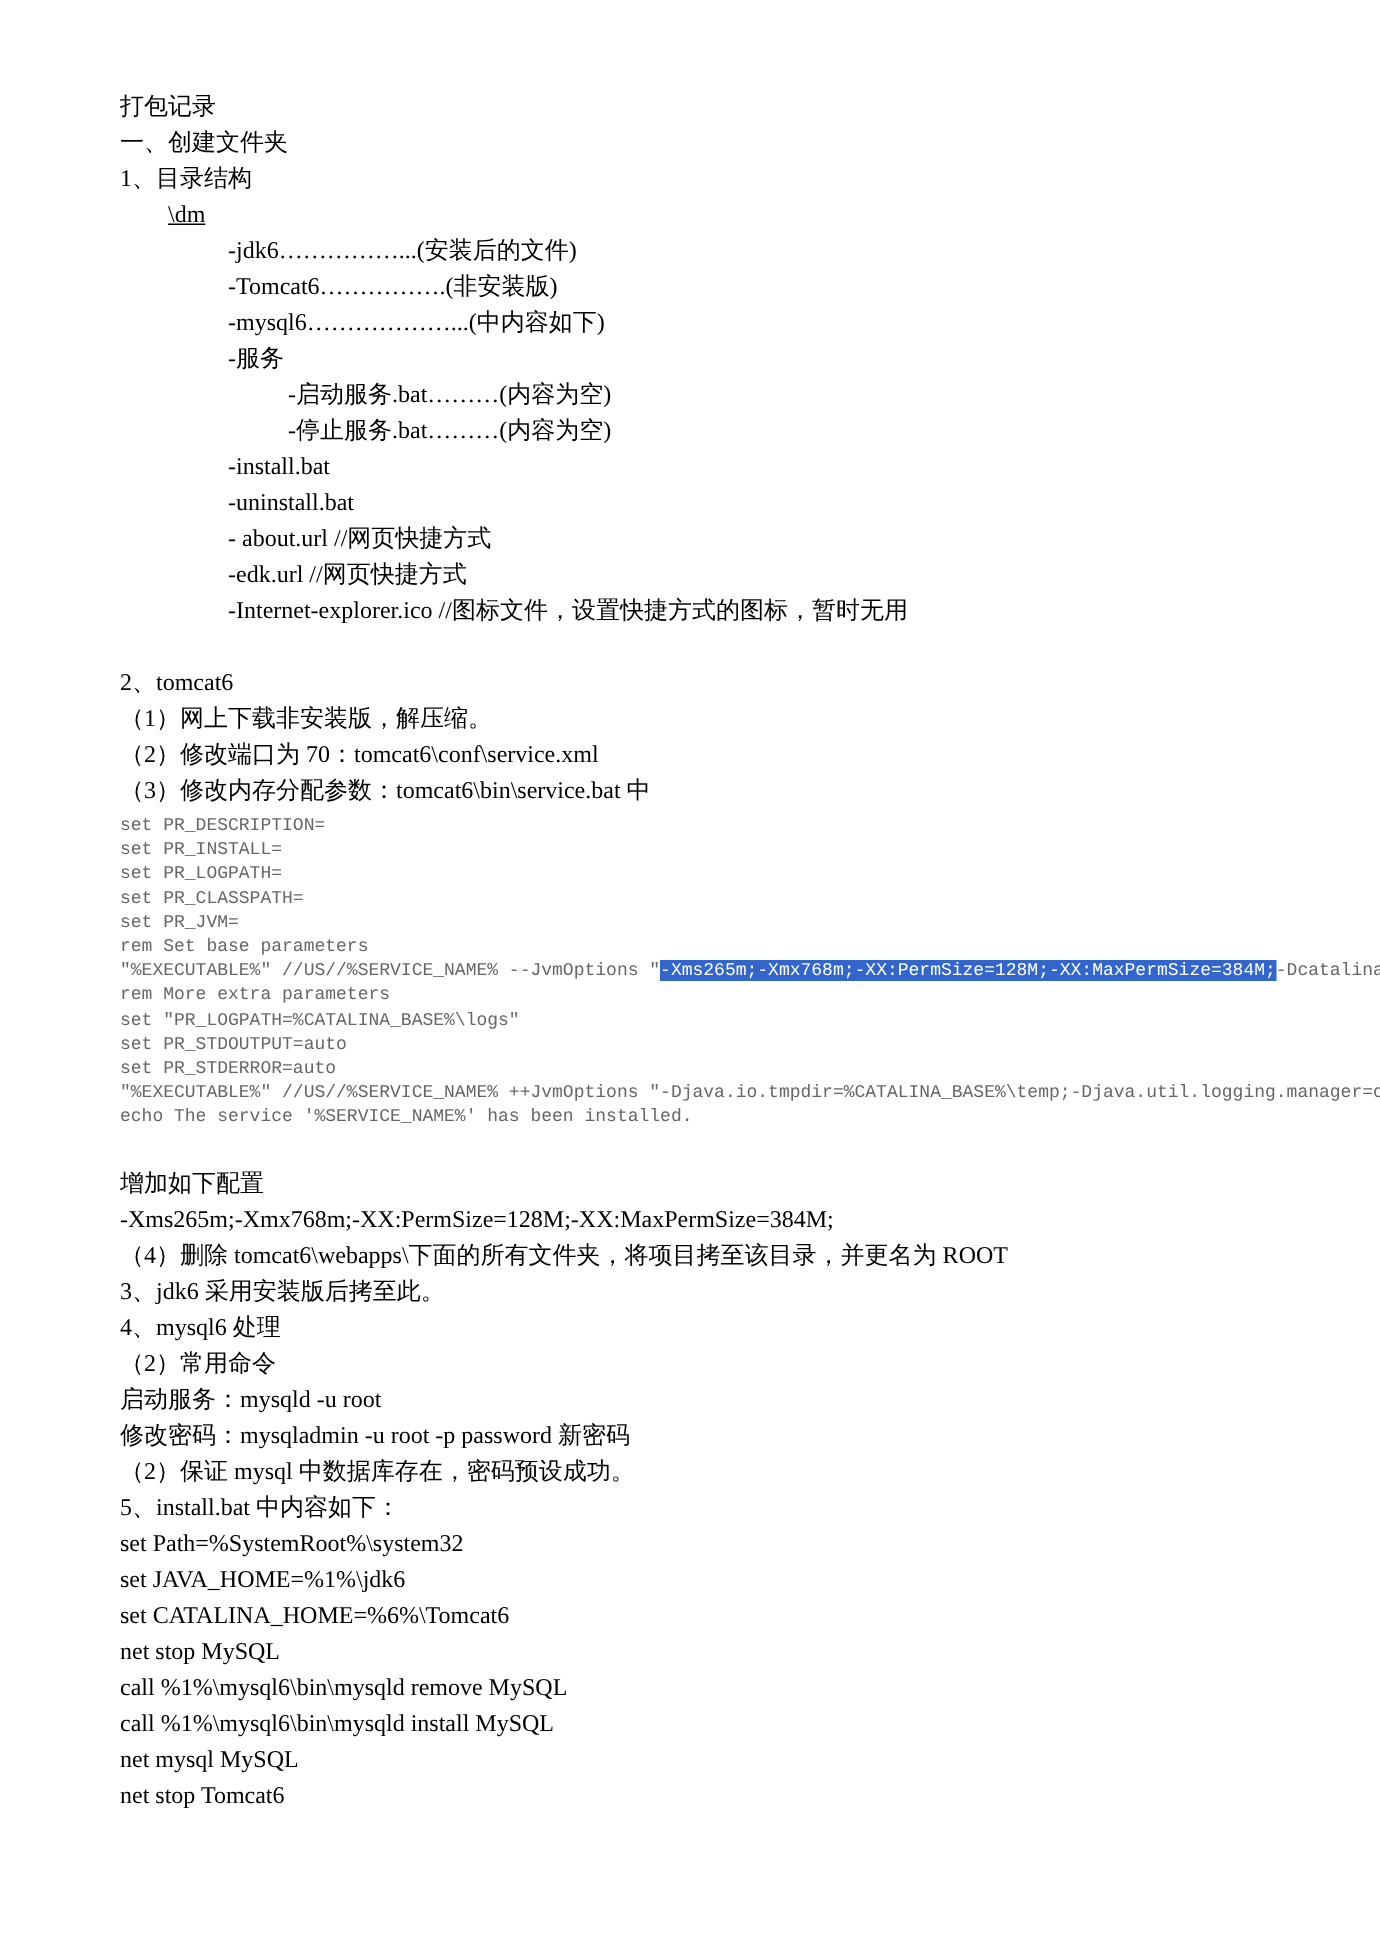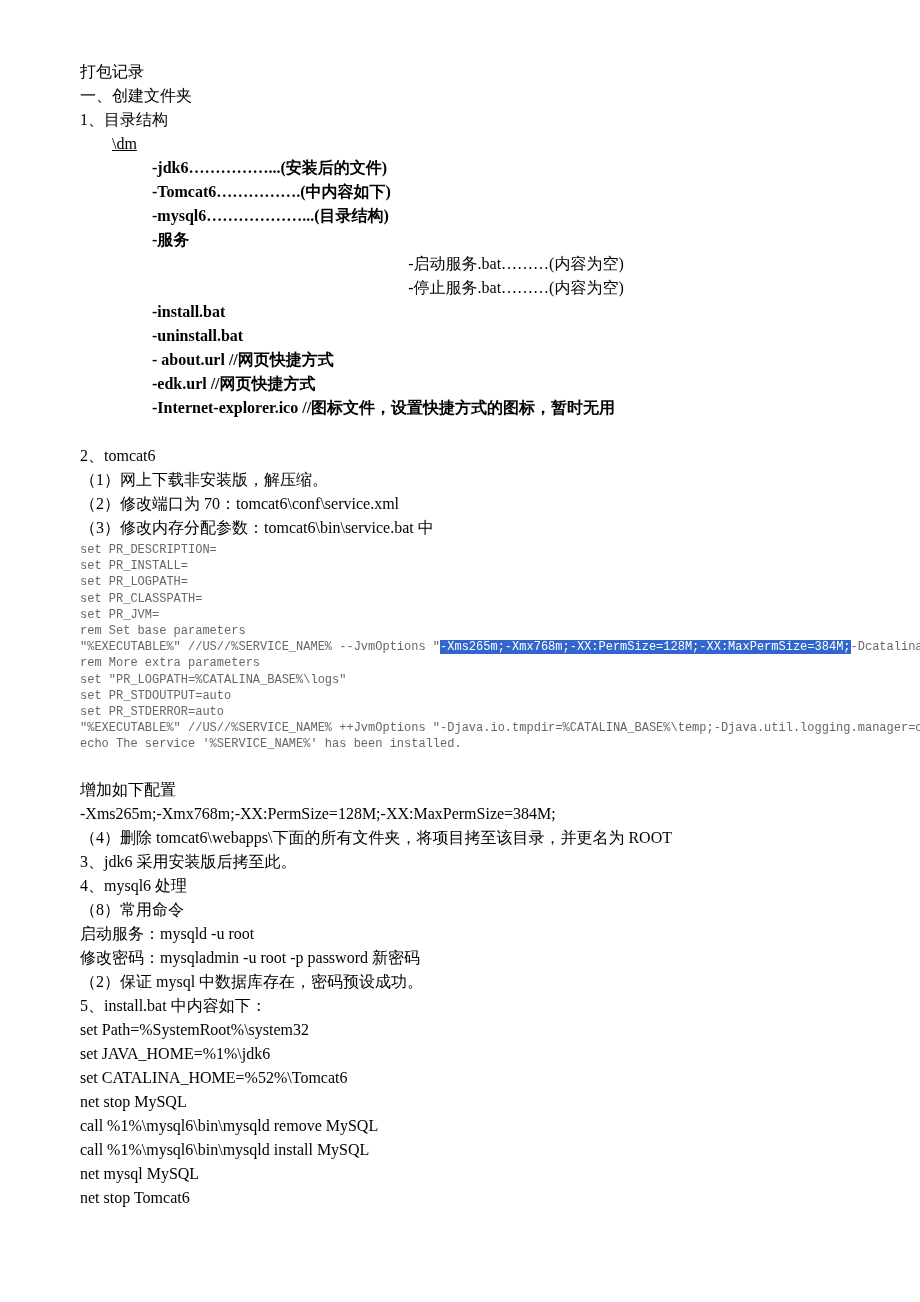--- a/index.html
+++ b/index.html
@@ -7,22 +7,22 @@
   margin: 0;
   padding: 60px 80px;
   font-family: "SimSun", "宋体", serif;
   font-size: 16px;
   color: #000;
   line-height: 1.5;
   width: 920px;
   box-sizing: border-box;
 }
 .indent1 { margin-left: 2em; text-decoration: underline; }
-.indent2 { margin-left: 4.5em; font-weight: bold; }
-.indent3 { margin-left: 7em; text-align: center; }
+.indent2 { margin-left: 4.5em; }
+.indent3 { margin-left: 7em; }
 .code-block {
   font-family: "Courier New", monospace;
   font-size: 12px;
   color: #666;
   line-height: 1.35;
   white-space: pre;
   margin: 2px 0;
 }
 .hl {
   background: #3366cc;
@@ -32,22 +32,22 @@
 .spacer { height: 1.5em; }
 </style>
 </head>
 <body>
 
 <p>打包记录</p>
 <p>一、创建文件夹</p>
 <p>1、目录结构</p>
 <p class="indent1">\dm</p>
 <p class="indent2">-jdk6……………...(安装后的文件)</p>
-<p class="indent2">-Tomcat6…………….(中内容如下)</p>
-<p class="indent2">-mysql6………………...(目录结构)</p>
+<p class="indent2">-Tomcat6…………….(非安装版)</p>
+<p class="indent2">-mysql6………………...(中内容如下)</p>
 <p class="indent2">-服务</p>
 <p class="indent3">-启动服务.bat………(内容为空)</p>
 <p class="indent3">-停止服务.bat………(内容为空)</p>
 <p class="indent2">-install.bat</p>
 <p class="indent2">-uninstall.bat</p>
 <p class="indent2">- about.url     //网页快捷方式</p>
 <p class="indent2">-edk.url   //网页快捷方式</p>
 <p class="indent2">-Internet-explorer.ico     //图标文件，设置快捷方式的图标，暂时无用</p>
 
 <div class="spacer"></div>
@@ -73,26 +73,26 @@
 
 <div class="spacer"></div>
 
 <p>增加如下配置</p>
 <p>-Xms265m;-Xmx768m;-XX:PermSize=128M;-XX:MaxPermSize=384M;</p>
 <p>（4）删除 tomcat6\webapps\下面的所有文件夹，将项目拷至该目录，并更名为 ROOT</p>
 
 <p>3、jdk6 采用安装版后拷至此。</p>
 
 <p>4、mysql6 处理</p>
-<p>（8）常用命令</p>
+<p>（2）常用命令</p>
 <p>启动服务：mysqld -u root</p>
 <p>修改密码：mysqladmin -u root -p password  新密码</p>
 <p>（2）保证 mysql 中数据库存在，密码预设成功。</p>
 
 <p>5、install.bat 中内容如下：</p>
 <p>set Path=%SystemRoot%\system32</p>
 <p>set JAVA_HOME=%1%\jdk6</p>
-<p>set CATALINA_HOME=%52%\Tomcat6</p>
+<p>set CATALINA_HOME=%6%\Tomcat6</p>
 <p>net stop MySQL</p>
 <p>call %1%\mysql6\bin\mysqld remove MySQL</p>
 <p>call %1%\mysql6\bin\mysqld install MySQL</p>
 <p>net mysql MySQL</p>
 <p>net stop Tomcat6</p>
 
 </body></html>

